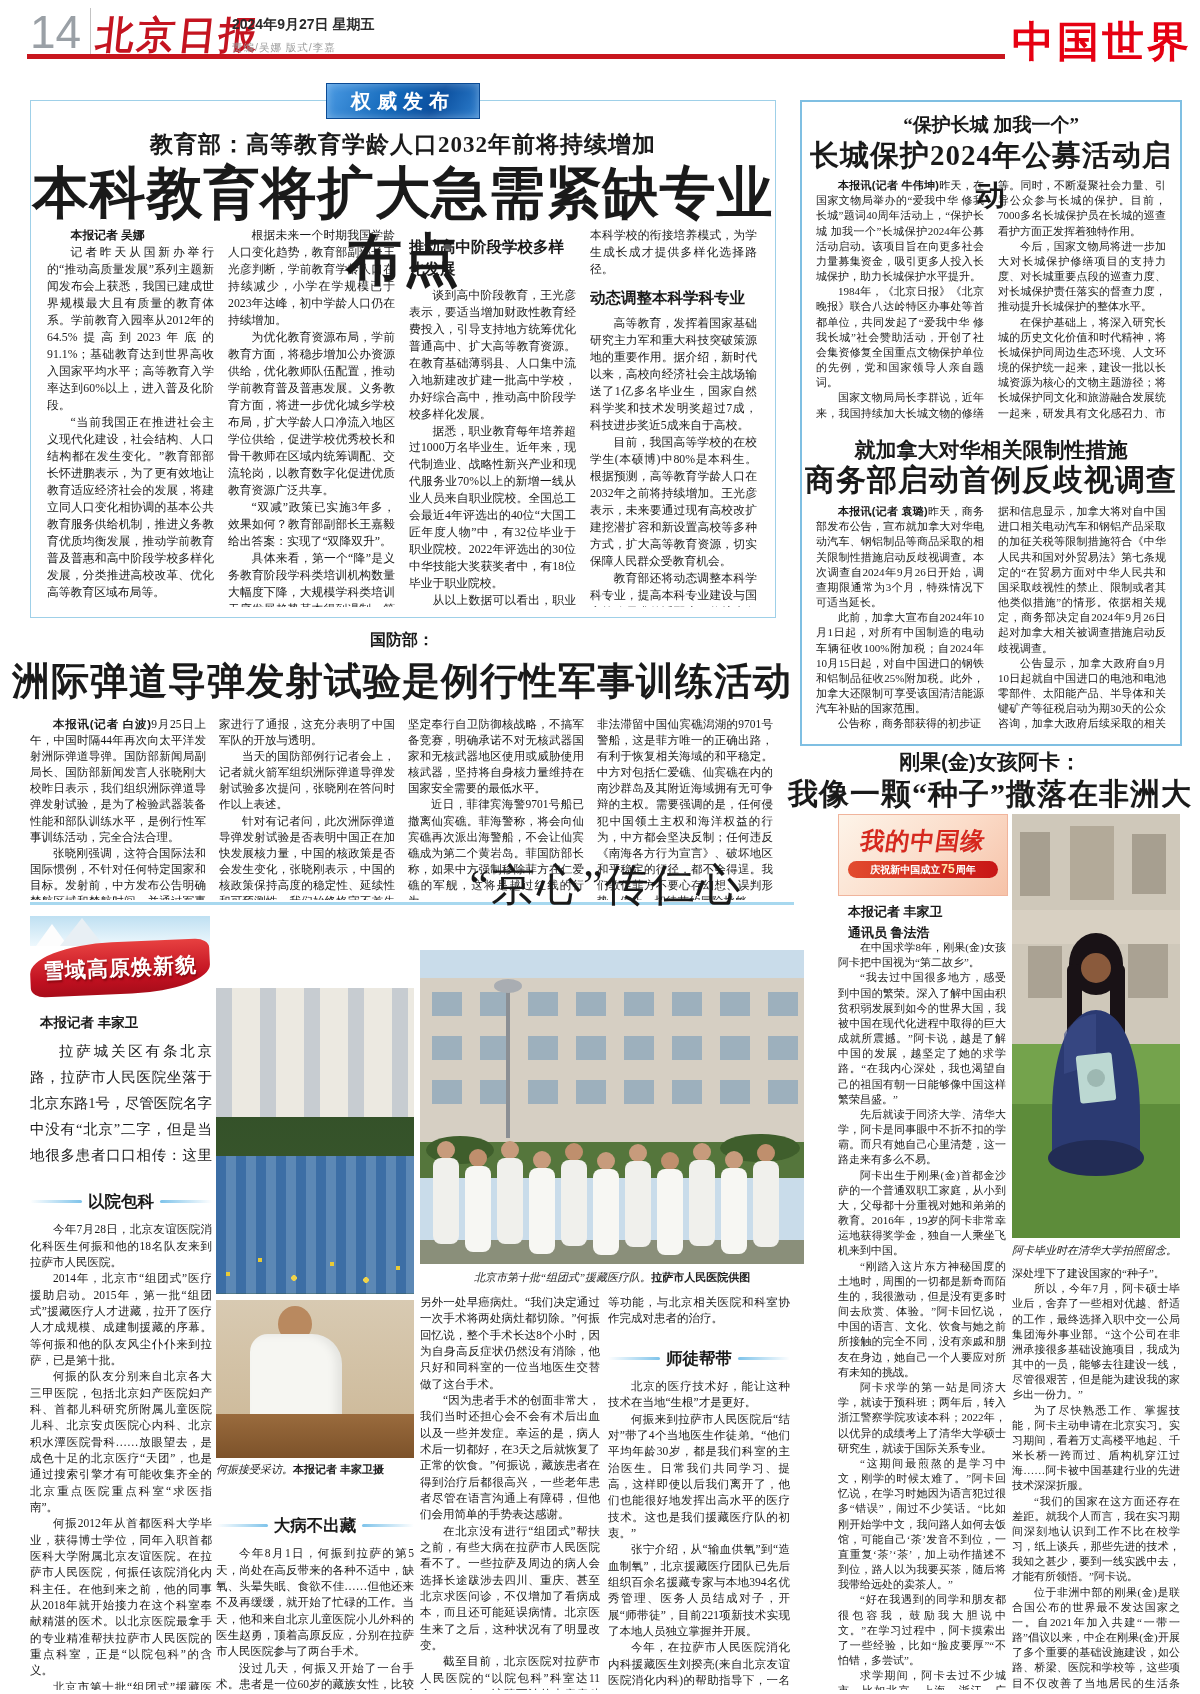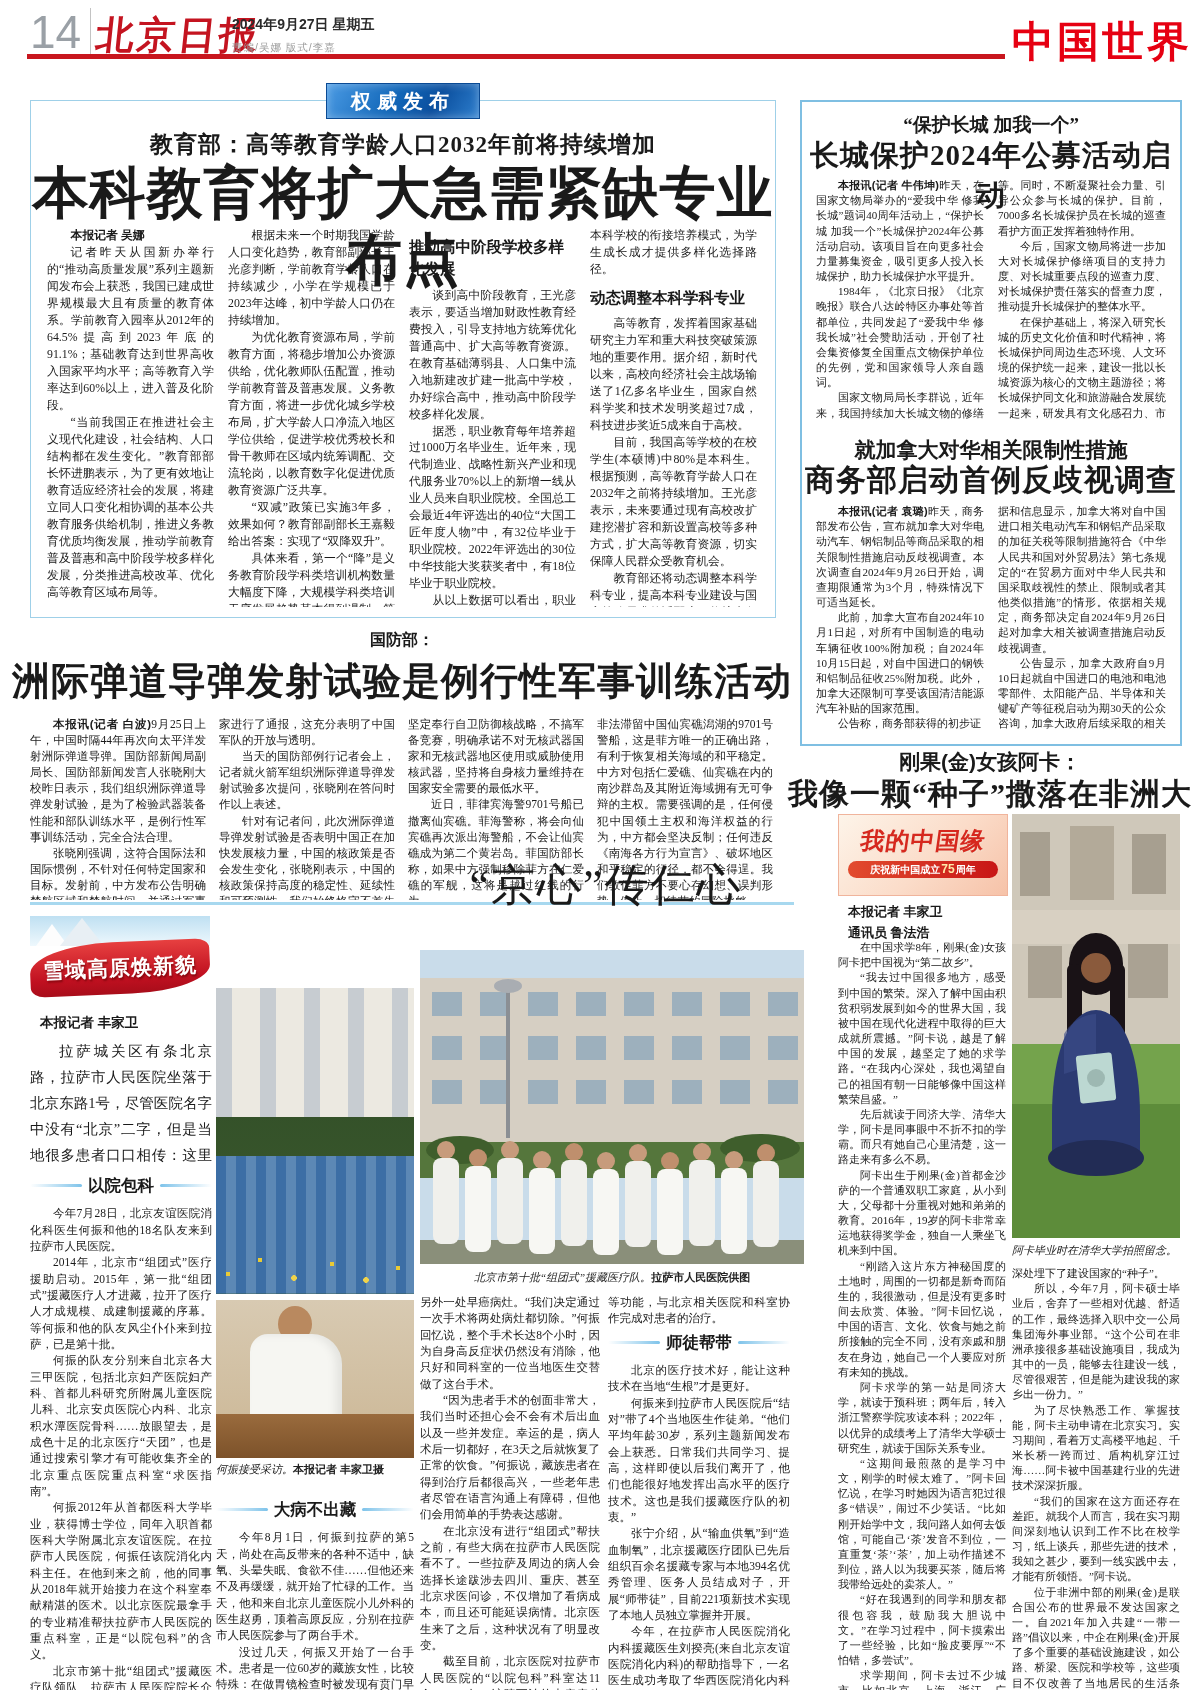--- a/index.html
+++ b/index.html
@@ -71,21 +71,21 @@
   .xysy-sky i{position:absolute;bottom:0;width:0;height:0;border-style:solid}
   .xysy-sky .m1{left:6px;border-width:0 16px 22px 16px;border-color:transparent transparent #fdfdfd transparent}
   .xysy-sky .m2{left:30px;border-width:0 22px 28px 22px;border-color:transparent transparent #e8eff4 transparent}
   .xysy-ribbon{height:52px;margin-top:-4px;background:linear-gradient(180deg,#e74040 0%,#c01020 70%,#a80d1a 100%);
                border-radius:46% 8% 44% 8% / 55% 18% 50% 18%;transform:rotate(-2.5deg);
                color:#fff;font-weight:900;font-size:21px;line-height:52px;text-align:center;
                letter-spacing:1px;text-shadow:1px 2px 2px rgba(90,0,0,.6)}
   .kx-byline{left:40px;top:1014px;font:700 13.5px "Liberation Sans",sans-serif}
   .kx-intro{left:30px;top:1038px;width:182px;height:128px;font-size:14.5px;line-height:1.8;overflow:hidden}
   .kx .sub-head,.kx-h .sub-head{display:flex;align-items:center;gap:6px;justify-content:center;
-       font-size:16.5px;margin:4px 0 8px}
+       font-size:16.5px;margin:20px 0 8px}
   .kx .sub-head::before,.kx .sub-head::after{content:"";flex:1;height:3px;border-radius:2px}
   .kx .sub-head::before{background:linear-gradient(90deg,rgba(126,195,234,0),#7ec3ea)}
   .kx .sub-head::after{background:linear-gradient(90deg,#7ec3ea,rgba(126,195,234,0))}
   .kx{font-size:11.5px;line-height:1.42}
   .jx-headline{left:408px;top:856px;width:396px;text-align:center;font-weight:400;font-size:44px;letter-spacing:2px}
   .photo-frame{background:#ccc;overflow:hidden}
   .strip-photo{left:216px;top:988px;width:198px;height:306px;
      background:
        radial-gradient(circle 4px at 12px 286px,#e9ca35 55%,transparent 60%),
        radial-gradient(circle 4px at 44px 272px,#e9ca35 55%,transparent 60%),
@@ -376,18 +376,18 @@
   <div class="colblk kx" style="left:420px;top:1294px;width:180px;height:396px">
       <p class="para cont">另外一处早癌病灶。“我们决定通过一次手术将两处病灶都切除。”何振回忆说，整个手术长达8个小时，因为自身高反症状仍然没有消除，他只好和同科室的一位当地医生交替做了这台手术。</p>
       <p class="para">“因为患者手术的创面非常大，我们当时还担心会不会有术后出血以及一些并发症。幸运的是，病人术后一切都好，在3天之后就恢复了正常的饮食。”何振说，藏族患者在得到治疗后都很高兴，一些老年患者尽管在语言沟通上有障碍，但他们会用简单的手势表达感谢。</p>
       <p class="para">在北京没有进行“组团式”帮扶之前，有些大病在拉萨市人民医院看不了。一些拉萨及周边的病人会选择长途跋涉去四川、重庆、甚至北京求医问诊，不仅增加了看病成本，而且还可能延误病情。北京医生来了之后，这种状况有了明显改变。</p>
       <p class="para">截至目前，北京医院对拉萨市人民医院的“以院包科”科室达11个，2023年，该院可治的大病病种达到220种，“大病不出藏”的目标正在逐步实现。“通过患者口口相传，现在不光是拉萨地区的患者来这里看病，连阿里、昌都、林芝等地的患者都慕名而来。”何振说，遇到疑难杂症，援藏医疗团队也会通过5G远程手术、远程视频</p>
     </div>
   <div class="colblk kx" style="left:608px;top:1294px;width:182px;height:396px">
       <p class="para cont">等功能，与北京相关医院和科室协作完成对患者的治疗。</p>
       <h3 class="sub-head">师徒帮带</h3>
       <p class="para">北京的医疗技术好，能让这种技术在当地“生根”才是更好。</p>
-      <p class="para">何振来到拉萨市人民医院后“结对”带了4个当地医生作徒弟。“他们平均年龄30岁，系列主题新闻发布会上获悉。日常我们共同学习、提高，这样即使以后我们离开了，他们也能很好地发挥出高水平的医疗技术。这也是我们援藏医疗队的初衷。”</p>
+      <p class="para">何振来到拉萨市人民医院后“结对”带了4个当地医生作徒弟。“他们平均年龄30岁，都是我们科室的主治医生。日常我们共同学习、提高，这样即使以后我们离开了，他们也能很好地发挥出高水平的医疗技术。这也是我们援藏医疗队的初衷。”</p>
       <p class="para">张宁介绍，从“输血供氧”到“造血制氧”，北京援藏医疗团队已先后组织百余名援藏专家与本地394名优秀管理、医务人员结成对子，开展“师带徒”，目前221项新技术实现了本地人员独立掌握并开展。</p>
       <p class="para">今年，在拉萨市人民医院消化内科援藏医生刘揆亮(来自北京友谊医院消化内科)的帮助指导下，一名医生成功考取了华西医院消化内科的博士研究生，成为该院培养出的第一名博士研究生。</p>
     </div>
 
 </div>
 
 </body></html>

